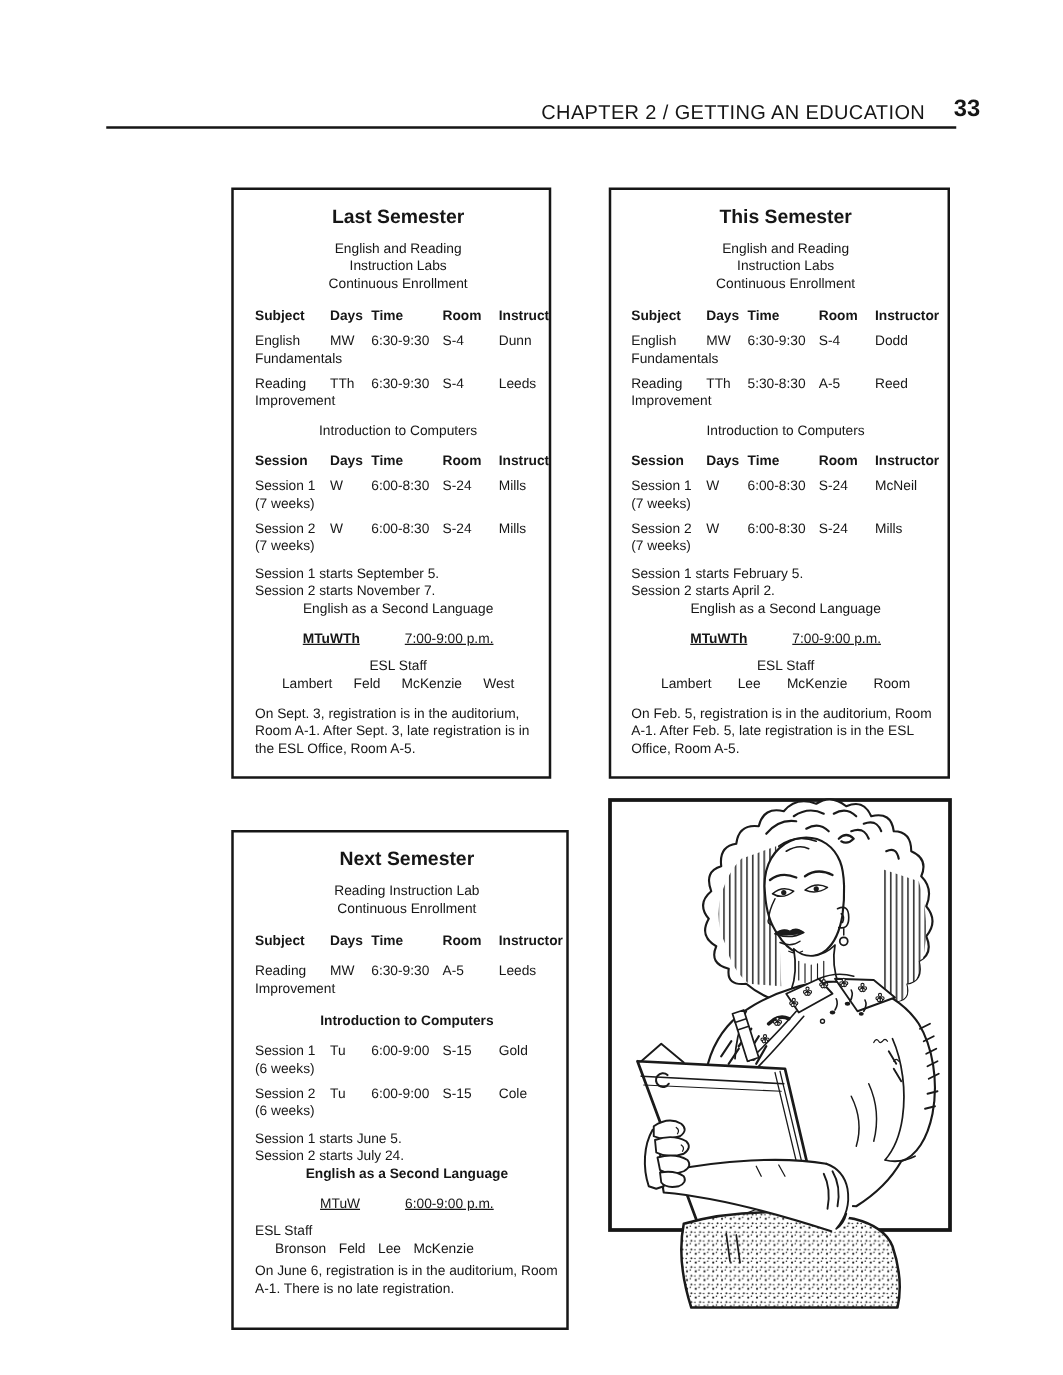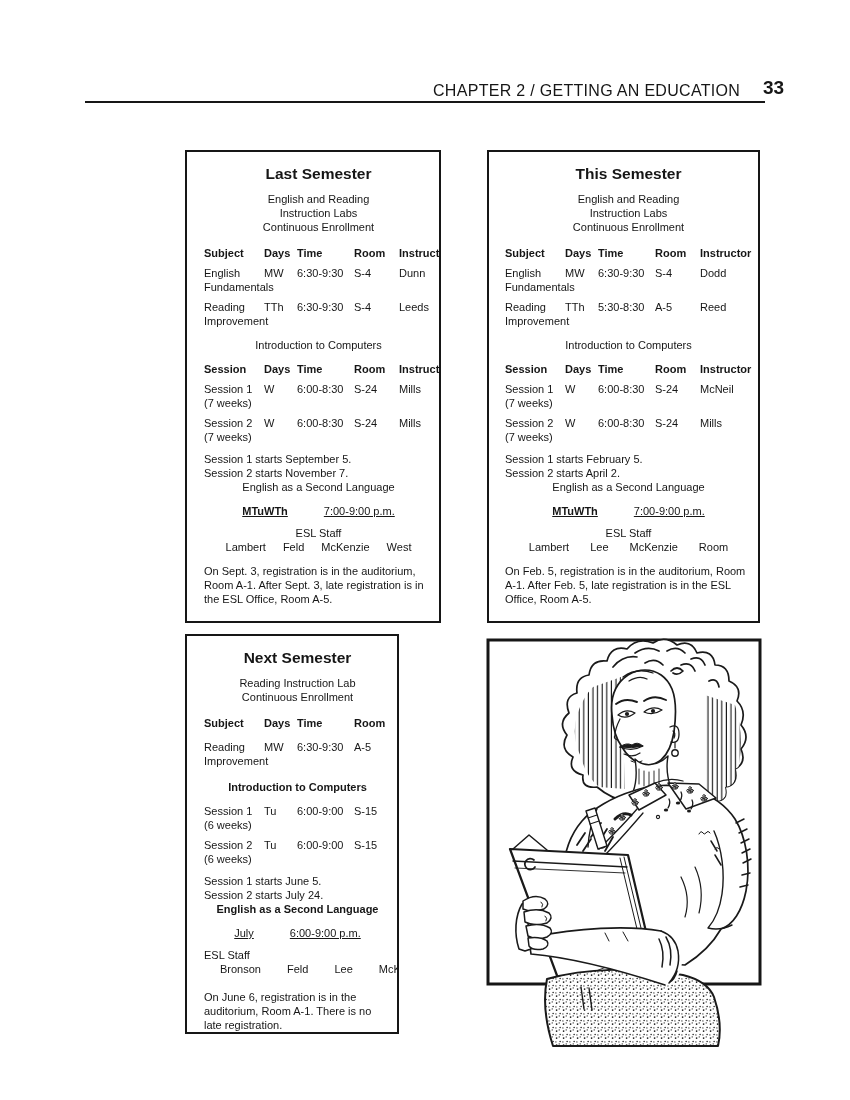--- a/index.html
+++ b/index.html
@@ -28,21 +28,21 @@
   .trow > span{min-width:0;}
   .thead{font-weight:bold;}
   .thead > span{white-space:nowrap;}
   .mb8{margin-bottom:8px;}  .mb10{margin-bottom:10px;}  .mb12{margin-bottom:12px;}
   .note-line{margin:0;}
   .esl-time{display:flex;justify-content:center;gap:36px;margin-bottom:8px;text-decoration:underline;}
   .center-line{text-align:center;}
   .staff-row{display:flex;justify-content:center;gap:17px;margin-bottom:10px;align-items:flex-end;}
   .staff-row.wide{gap:21px;}
   .staff-left-label{text-align:left;}
-  .staff-row.left{justify-content:flex-start;padding-left:16px;gap:26px;margin-bottom:14px;}
+  .staff-row.left{justify-content:flex-start;padding-left:16px;gap:10px;margin-bottom:4px;}
   .reg-note{margin:0;}
 
   
   .illustration{position:absolute;left:485px;top:637px;width:280px;height:414px;}
 </style>
 </head>
 <body>
 
 <div class="page">
 
@@ -177,21 +177,21 @@
     <div class="center-line">ESL Staff</div>
     <div class="staff-row wide">
       <span>Lambert</span>
         <span>Lee</span>
         <span>McKenzie</span>
         <span>Room</span>
     </div>
     <p class="reg-note">On Feb. 5, registration is in the auditorium, Room A-1. After Feb. 5, late registration is in the ESL Office, Room A-5.</p>
   </div>
 
-  <div class="schedule-box" style="left:185px;top:634px;width:214px;height:400px;">
+  <div class="schedule-box" style="left:185px;top:664px;width:270px;height:400px;">
     <div class="box-title">Next Semester</div>
     <div class="box-sub">
       <div>Reading Instruction Lab</div>
       <div>Continuous Enrollment</div>
     </div>
     <div class="trow thead mb10">
       <span>Subject</span>
         <span>Days</span>
         <span>Time</span>
         <span>Room</span>
@@ -216,21 +216,21 @@
       <span>Session 2 (6 weeks)</span>
         <span>Tu</span>
         <span>6:00-9:00</span>
         <span>S-15</span>
         <span>Cole</span>
     </div>
     <p class="note-line">Session 1 starts June 5.</p>
     <p class="note-line mb12">Session 2 starts July 24.</p>
     <div class="section-title bold">English as a Second Language</div>
     <div class="esl-time">
-      <span>July</span>
+      <span>MTuW</span>
       <span>6:00-9:00 p.m.</span>
     </div>
     <div class="staff-left-label">ESL Staff</div>
     <div class="staff-row left">
       <span>Bronson</span>
         <span>Feld</span>
         <span>Lee</span>
         <span>McKenzie</span>
     </div>
     <p class="reg-note">On June 6, registration is in the auditorium, Room A-1. There is no late registration.</p>

